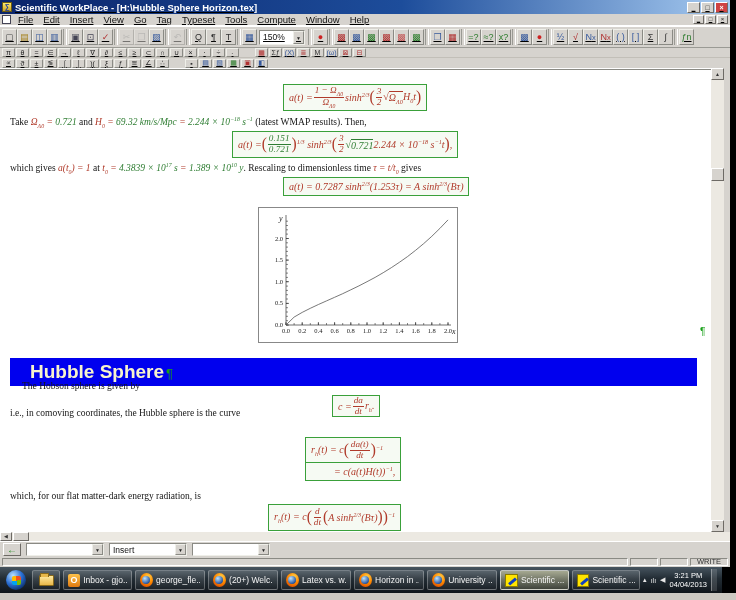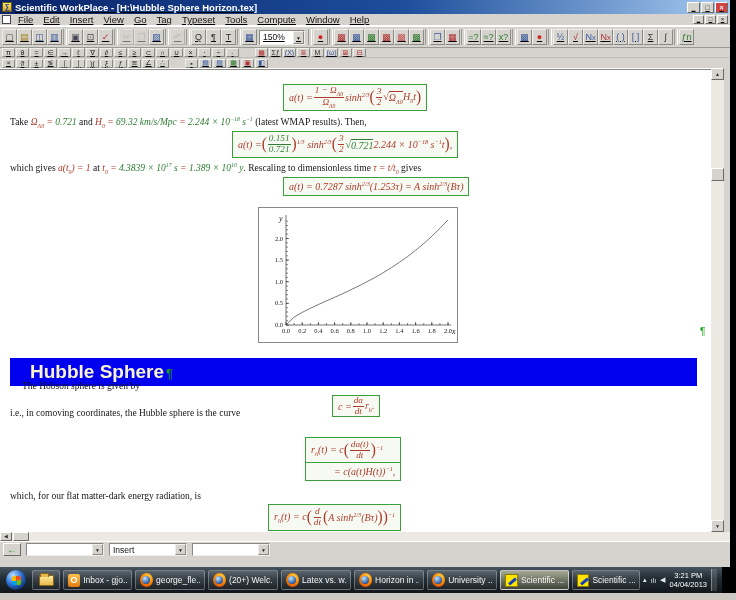--- a/index.html
+++ b/index.html
@@ -480,20 +480,26 @@
       <span class="select">
         <span class="selval">Insert</span>
         <span class="selarrow">▼</span>
       </span>
       <span class="select">
         <span class="selval"></span>
         <span class="selarrow">▼</span>
       </span>
     </div>
 
+    <div class="statusbar">
+      <span class="spanel grow"></span>
+      <span class="spanel sm"></span>
+      <span class="spanel sm"></span>
+      <span class="spanel wpanel">WRITE</span>
+    </div>
   </div>
 
   <div class="taskbar" id="taskbar">
       <div class="tb-item tb-start">
         <span class="orb">
           <span class="flag"></span>
         </span>
       </div>
       <div class="tb-item icononly">
         <span class="folder"></span>

